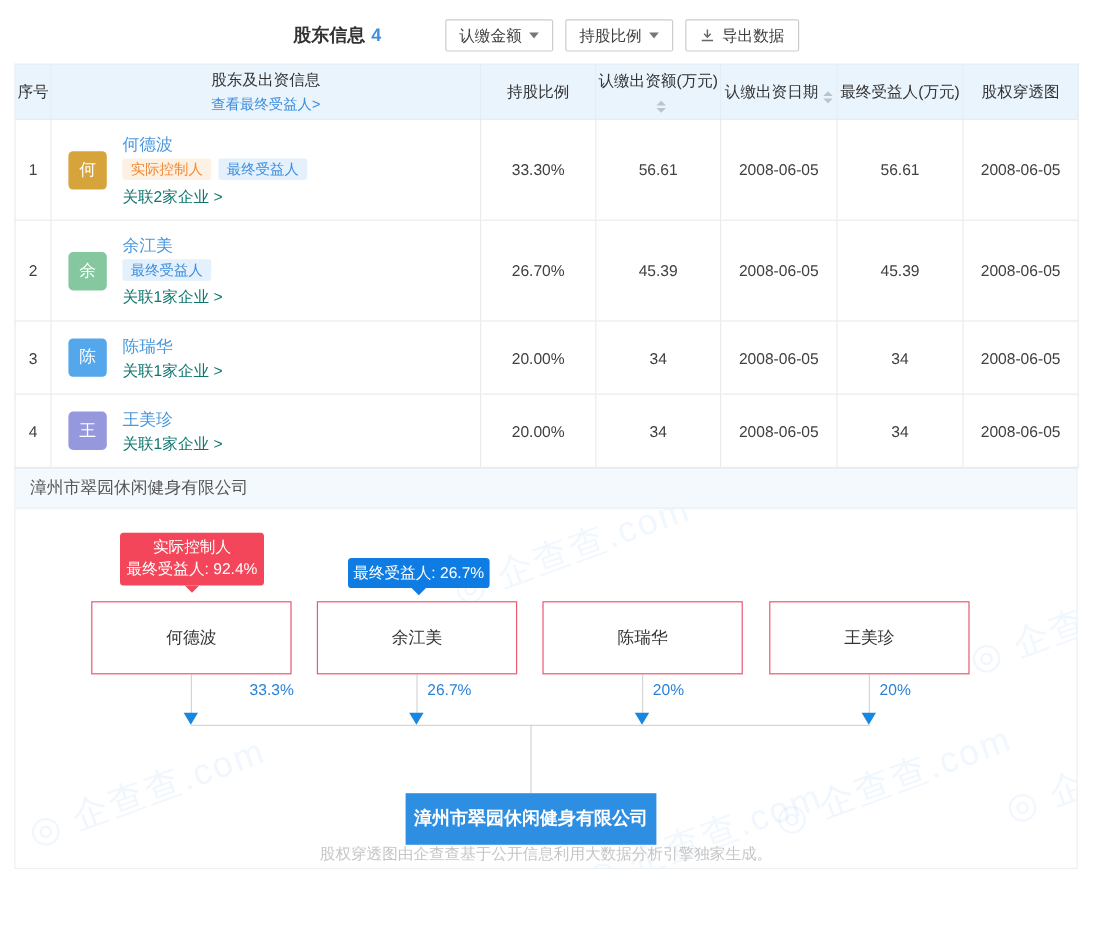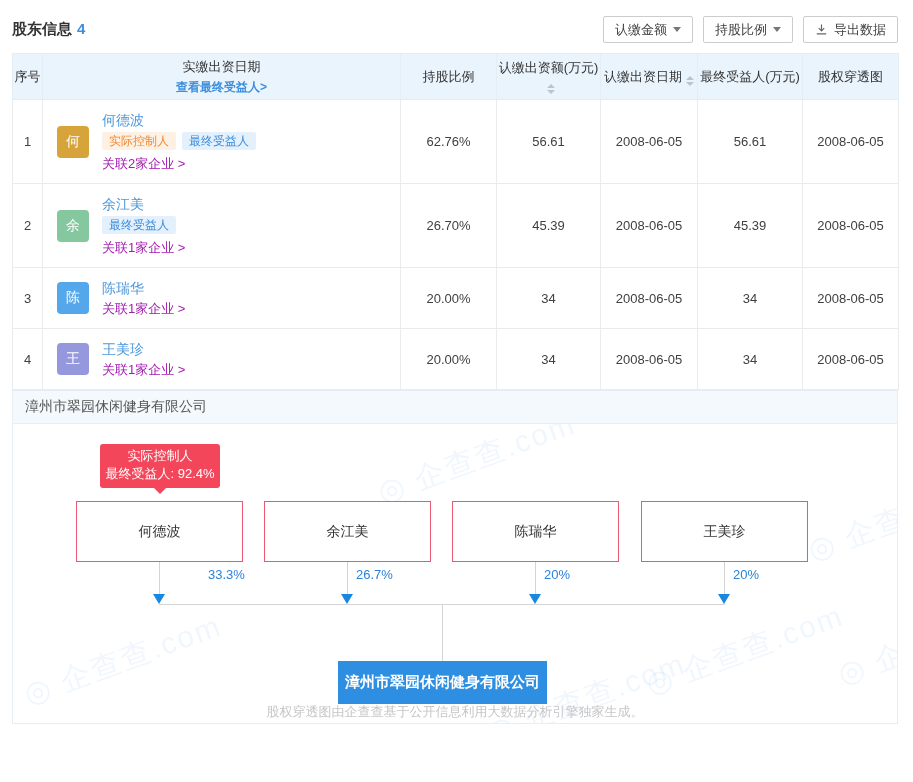--- a/index.html
+++ b/index.html
@@ -1,51 +1,51 @@
 <!DOCTYPE html>
 <html><head>
 <meta charset="utf-8">
 <style>
   * { margin:0; padding:0; box-sizing:border-box; }
   html,body { width:913px; height:782px; background:#fff; overflow:hidden;
     font-family:"Liberation Sans","DejaVu Sans",sans-serif; color:#333; }
   .page { padding:0 15px 0 12px; }
 
   
-  .sec1-head { display:flex; justify-content:space-between; align-items:center; margin:16px 0 10px;gap:24px; }
+  .sec1-head { display:flex; justify-content:center; align-items:center; margin:16px 0 10px;gap:24px; }
   .sec-title { font-size:15px; font-weight:bold; color:#333; }
   .sec-count { color:#3d8edd; margin-left:5px; font-weight:bold; }
   .toolbar { display:flex; gap:10px;padding-left:29px; }
   .tbtn { height:27px; display:flex; align-items:center; gap:6px; padding:0 11px;
     background:#fff; border:1px solid #ccc; border-radius:2px; font-size:13px; color:#404040; cursor:pointer; }
   .caret { width:0; height:0; border-left:4px solid transparent; border-right:4px solid transparent;
     border-top:5px solid #777; display:inline-block; }
 
   
   table { width:886px; border-collapse:collapse; table-layout:fixed; font-size:13px; }
   th, td { border:1px solid #ebebeb; }
   thead th { background:#eaf4fc; font-weight:normal; color:#333; height:46px; text-align:center; border-color:#e3edf5; }
-  .hdr-sub { color:#3d8edd; font-size:12px; margin-top:3px; cursor:pointer;font-weight:bold; }
+  .hdr-sub { color:#3d8edd; font-size:12px; margin-top:3px; cursor:pointer; }
   .sort { display:inline-flex; flex-direction:column; gap:2px; margin-left:4px; vertical-align:1px; }
   .sort i { width:0; height:0; border-left:4px solid transparent; border-right:4px solid transparent; display:block; }
   .sort .up { border-bottom:4px solid #b9c4cd; }
   .sort .dn { border-top:4px solid #b9c4cd; }
   tbody td { text-align:center; color:#404040; vertical-align:middle; }
   td.sh-cell { text-align:left; padding:10px 8px 10px 14px; }
   .sh-wrap { display:flex; align-items:center; gap:13px; }
   .avatar { width:32px; height:32px; border-radius:4px; color:#fff; font-size:14px;
     display:flex; align-items:center; justify-content:center; flex:none; }
   .av-1 { background:#d7a43c; } .av-2 { background:#85c79e; }
   .av-3 { background:#54a7ea; } .av-4 { background:#9598dc; }
   .sh-name { color:#4a97dd; font-size:14px; line-height:20px; cursor:pointer; }
   .tag-row { display:flex; gap:6px; margin:2px 0 3px; }
   .tag { font-size:12px; line-height:18px; padding:0 7px; border-radius:2px; }
   .tag-orange { background:#fdf1e3; color:#f08a38; }
   .tag-blue { background:#e4f1fc; color:#3d8edd; }
-  .rel-link { color:#a21caf; font-size:13px; line-height:19px; cursor:pointer; display:inline-block; margin-top:1px; }
+  .rel-link { color:#0f766e; font-size:13px; line-height:19px; cursor:pointer; display:inline-block; margin-top:1px; }
 
   
   .sec2-head { display:flex; justify-content:space-between; align-items:center; margin:30px 0 11px; }
   .brand { display:flex; align-items:center; gap:4px; font-size:17px; color:#222; }
   .brand-ic { width:20px; height:20px; border-radius:5px; background:#1b87e6; color:#fff;
     font-size:15px; line-height:20px; display:flex; align-items:center; justify-content:center; }
 
   .panel { border:1px solid #e7edf2; width:886px; }
   .panel-head { height:33px; background:#f3f9fd; border-bottom:1px solid #e7edf2;
     display:flex; justify-content:space-between; align-items:center; padding:0 12px; }
@@ -119,21 +119,21 @@
         <col style="width:96px">
       <col style="width:104px">
         <col style="width:97px">
         <col style="width:105px">
         <col style="width:96px">
     </colgroup>
     <thead>
       <tr>
         <th>序号</th>
         <th>
-          <div>实缴出资日期</div>
+          <div>股东及出资信息</div>
           <div class="hdr-sub">查看最终受益人&gt;</div>
         </th>
         <th>持股比例</th>
         <th>
           <span>认缴出资额(万元)</span><span class="sort">
               <i class="up"></i>
               <i class="dn"></i>
             </span>
         </th>
         <th>
@@ -155,21 +155,21 @@
             <div>
               <div class="sh-name">何德波</div>
               <div class="tag-row">
                 <span class="tag tag-orange">实际控制人</span>
                 <span class="tag tag-blue">最终受益人</span>
               </div>
               <span class="rel-link">关联2家企业 &gt;</span>
             </div>
           </div>
         </td>
-        <td>62.76%</td>
+        <td>33.30%</td>
         <td>56.61</td>
         <td>2008-06-05</td>
         <td>56.61</td>
         <td>2008-06-05</td>
       </tr>
       <tr style="height:80px">
         <td>2</td>
         <td class="sh-cell">
           <div class="sh-wrap">
             <div class="avatar av-2">余</div>
@@ -237,20 +237,21 @@
       <span class="wm" style="left:790px; top:72px;">企查查.com</span>
       <span class="wm" style="left:6px;   top:216px;">企查查.com</span>
       <span class="wm" style="left:628px; top:206px;">企查查.com</span>
       <span class="wm" style="left:820px; top:196px;">企查查.com</span>
       <span class="wm" style="left:470px; top:254px;">企查查.com</span>
 
       <div class="ntag ntag-red">
         <div>实际控制人</div>
         <div>最终受益人: 92.4%</div>
       </div>
+      <div class="ntag ntag-blue">最终受益人: 26.7%</div>
 
       <div class="node-box" style="left:63px;">何德波</div>
       <div class="node-box" style="left:251px;">余江美</div>
       <div class="node-box" style="left:439px;">陈瑞华</div>
       <div class="node-box" style="left:628px;">王美珍</div>
 
       <span class="stub" style="left:146px;"></span>
       <span class="stub" style="left:334px;"></span>
       <span class="stub" style="left:522px;"></span>
       <span class="stub" style="left:711px;"></span>

